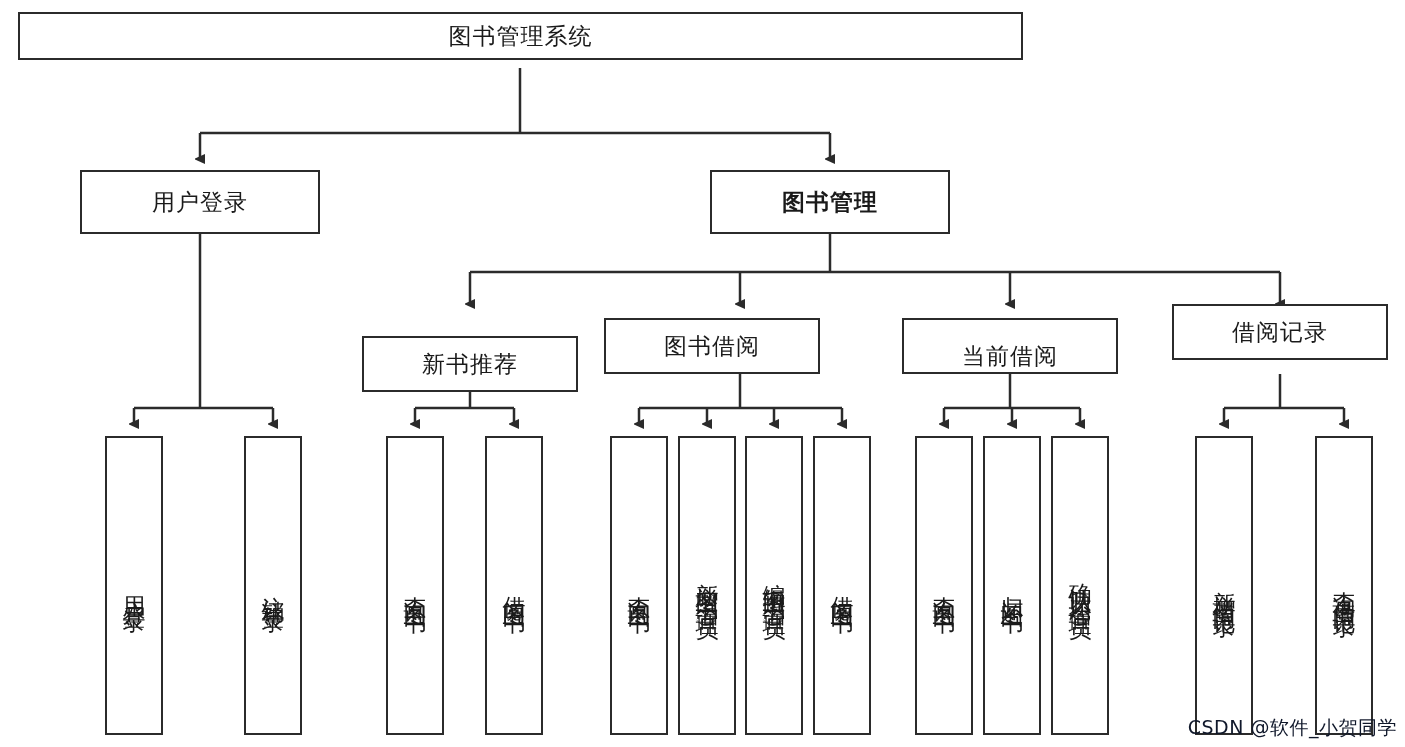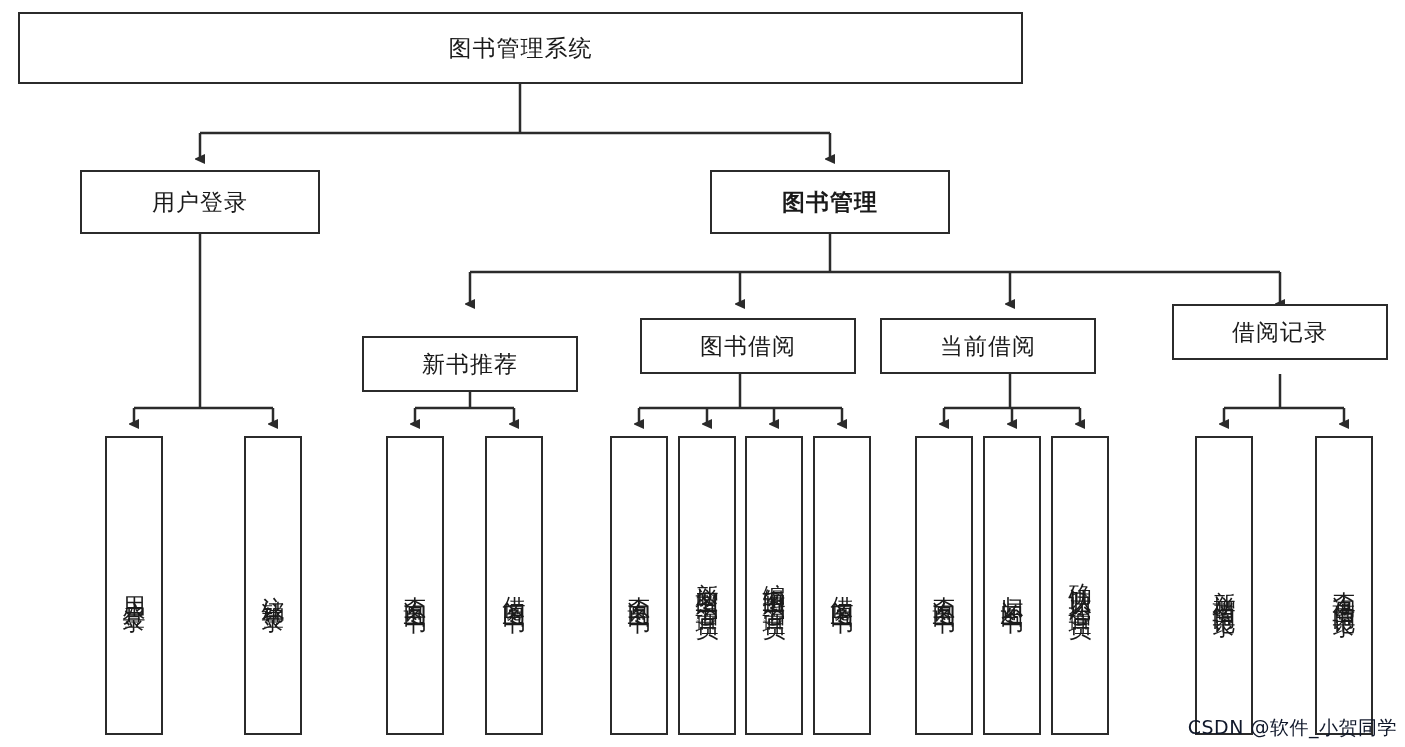--- a/index.html
+++ b/index.html
@@ -108,38 +108,38 @@
       <path d="M1012,408 L1012,424" marker-end="url(#arrow)"></path>
       <path d="M1080,408 L1080,424" marker-end="url(#arrow)"></path>
 
       <path d="M1280,374 L1280,408"></path>
       <path d="M1224,408 L1344,408"></path>
       <path d="M1224,408 L1224,424" marker-end="url(#arrow)"></path>
       <path d="M1344,408 L1344,424" marker-end="url(#arrow)"></path>
     </g>
   </svg>
 
-  <div class="node horiz" style="left:18px; top:12px; width:1005px; height:72px;font-family:Liberation Mono, monospace;">
+  <div class="node horiz" style="left:18px; top:12px; width:1005px; height:48px;font-family:Liberation Mono, monospace;">
     <span>图书管理系统</span>
   </div>
 
   <div class="node horiz" style="left:80px; top:170px; width:240px; height:64px;">
     <span>用户登录</span>
   </div>
   <div class="node horiz" style="left:710px; top:170px; width:240px; height:64px;font-weight:bold;">
     <span>图书管理</span>
   </div>
 
   <div class="node horiz" style="left:362px; top:336px; width:216px; height:56px;">
     <span>新书推荐</span>
   </div>
-  <div class="node horiz" style="left:640px; top:318px; width:216px; height:56px;">
+  <div class="node horiz" style="left:604px; top:318px; width:216px; height:56px;">
     <span>图书借阅</span>
   </div>
-  <div class="node horiz" style="left:880px; top:318px; width:216px; height:56px;">
+  <div class="node horiz" style="left:902px; top:318px; width:216px; height:56px;align-items:flex-end;">
     <span>当前借阅</span>
   </div>
   <div class="node horiz" style="left:1172px; top:304px; width:216px; height:56px;">
     <span>借阅记录</span>
   </div>
 
   <div class="node vert" style="left:105px; top:436px; width:58px; height:299px;">
     <span class="vtext">用户登录</span>
   </div>
   <div class="node vert" style="left:244px; top:436px; width:58px; height:299px;">

